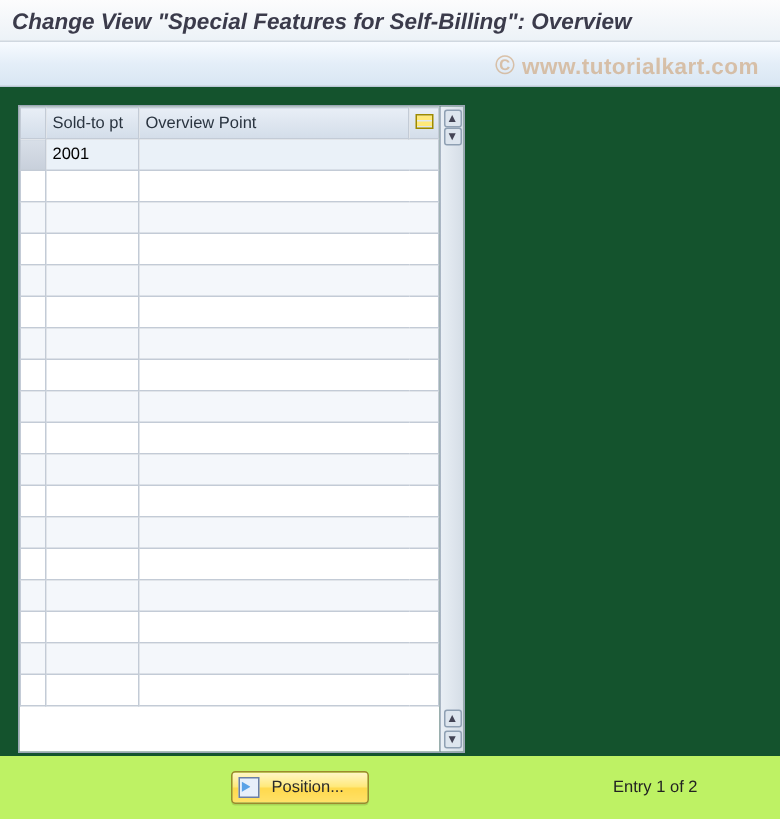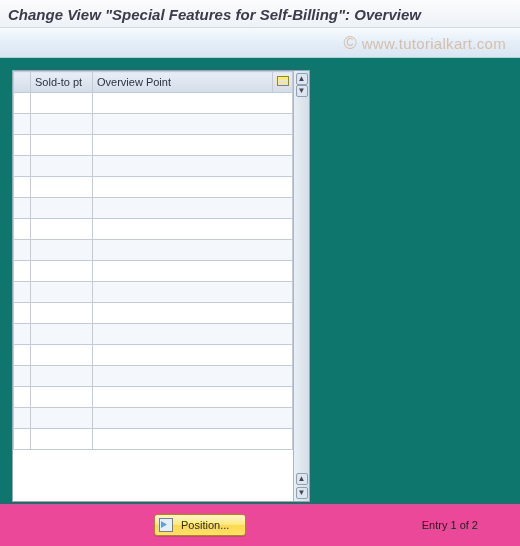--- a/index.html
+++ b/index.html
@@ -23,32 +23,32 @@
     .toolbar {
       height: 30px;
       background: linear-gradient(to bottom, #f7fbff 0%, #e4eef8 50%, #d9e6f3 100%);
       border-bottom: 1px solid #b9c7d6;
     }
     .watermark {
       position: absolute;
       right: 14px;
       top: 33px;
       font-size: 15px;
-      font-weight: normal;
+      font-weight: bold;
       letter-spacing: .3px;
       color: rgba(204,153,102,0.55);
       pointer-events: none;
       user-select: none;
     }
     .watermark .copy { font-size: 18px; }
 
     .client-area {
       position: absolute;
       top: 58px; left: 0; right: 0; bottom: 42px;
-      background: #0f766e;
+      background: #14532d;
       padding: 12px 0 0 12px;
     }
 
     .grid-wrap {
       position: relative;
       width: 298px;
       height: 432px;
       display: flex;
       border: 1px solid #9aa6b5;
     }
@@ -132,21 +132,21 @@
       outline: none;
     }
 
     .footer {
       position: absolute;
       left: 0; right: 0; bottom: 0;
       height: 42px;
       display: flex;
       align-items: center;
       padding: 0 14px;
-      background: #ec4899;
+      background: #bef264;
     }
     .position-btn {
       margin-left: 140px;
       display: flex;
       align-items: center;
       height: 22px;
       padding: 0 16px 0 4px;
       background: linear-gradient(to bottom,#fff6c8,#ffe97a 48%,#ffd94d 52%,#ffe168);
       border: 1px solid #9b8a2e;
       border-radius: 3px;
@@ -170,21 +170,21 @@
     .position-btn .btn-icon::after {
       content:"";
       position:absolute;
       left:2px; top:3px;
       width:6px; height:7px;
       background:#5aa2e7;
       clip-path: polygon(0 0,100% 50%,0 100%);
     }
     .entry-counter {
       margin-left: auto;
-      margin-right: 28px;
+      margin-right: 41px;
       font-size: 11px;
       color: #222;
       padding-left: 17px;
     }
   </style>
 </head>
 <body>
 
 <div class="titlebar">
   <span>Change View "Special Features for Self-Billing": Overview</span>
@@ -202,20 +202,25 @@
       <table class="grid">
         <thead>
           <tr>
             <th class="rowsel"></th>
             <th class="col-sold">Sold-to pt</th>
             <th class="col-unload">Overview Point</th>
             <th class="col-cfg"><span class="cfg-icon"></span></th>
           </tr>
         </thead>
         <tbody id="grid-rows">
+            <tr class="data">
+              <td class="rowsel"></td>
+              <td><input class="cell-input" value="2001" style=""></td>
+              <td colspan="2"><input class="cell-input" value="" style=""></td>
+            </tr>
             <tr class="empty">
               <td class="rowsel"></td>
               <td></td>
               <td colspan="2"></td>
             </tr>
             <tr class="empty alt">
               <td class="rowsel"></td>
               <td></td>
               <td colspan="2"></td>
             </tr>

